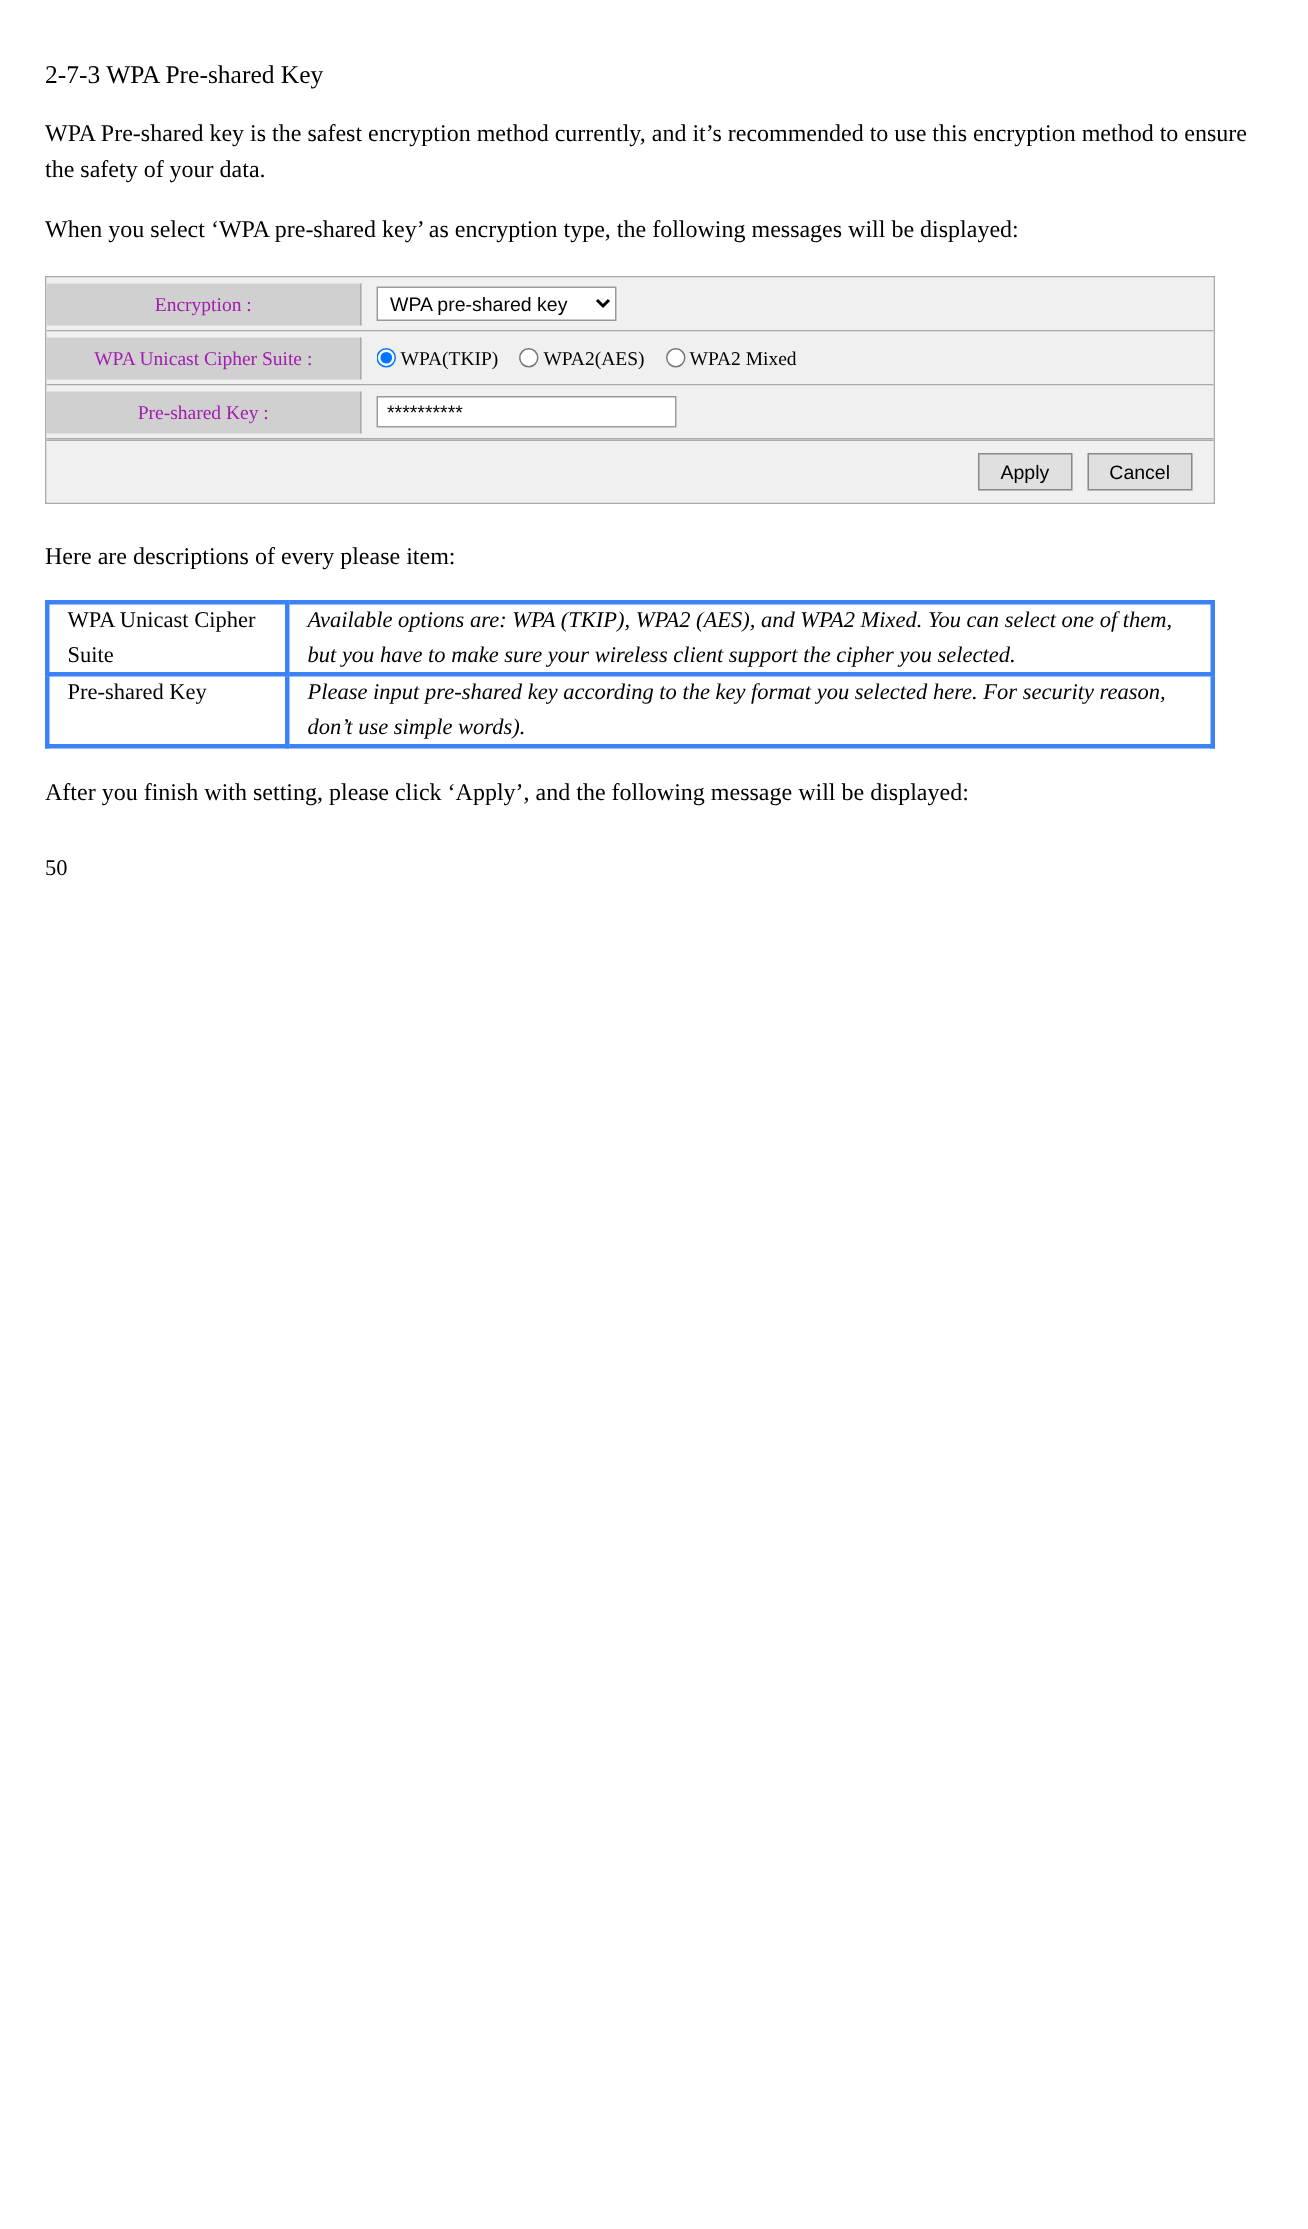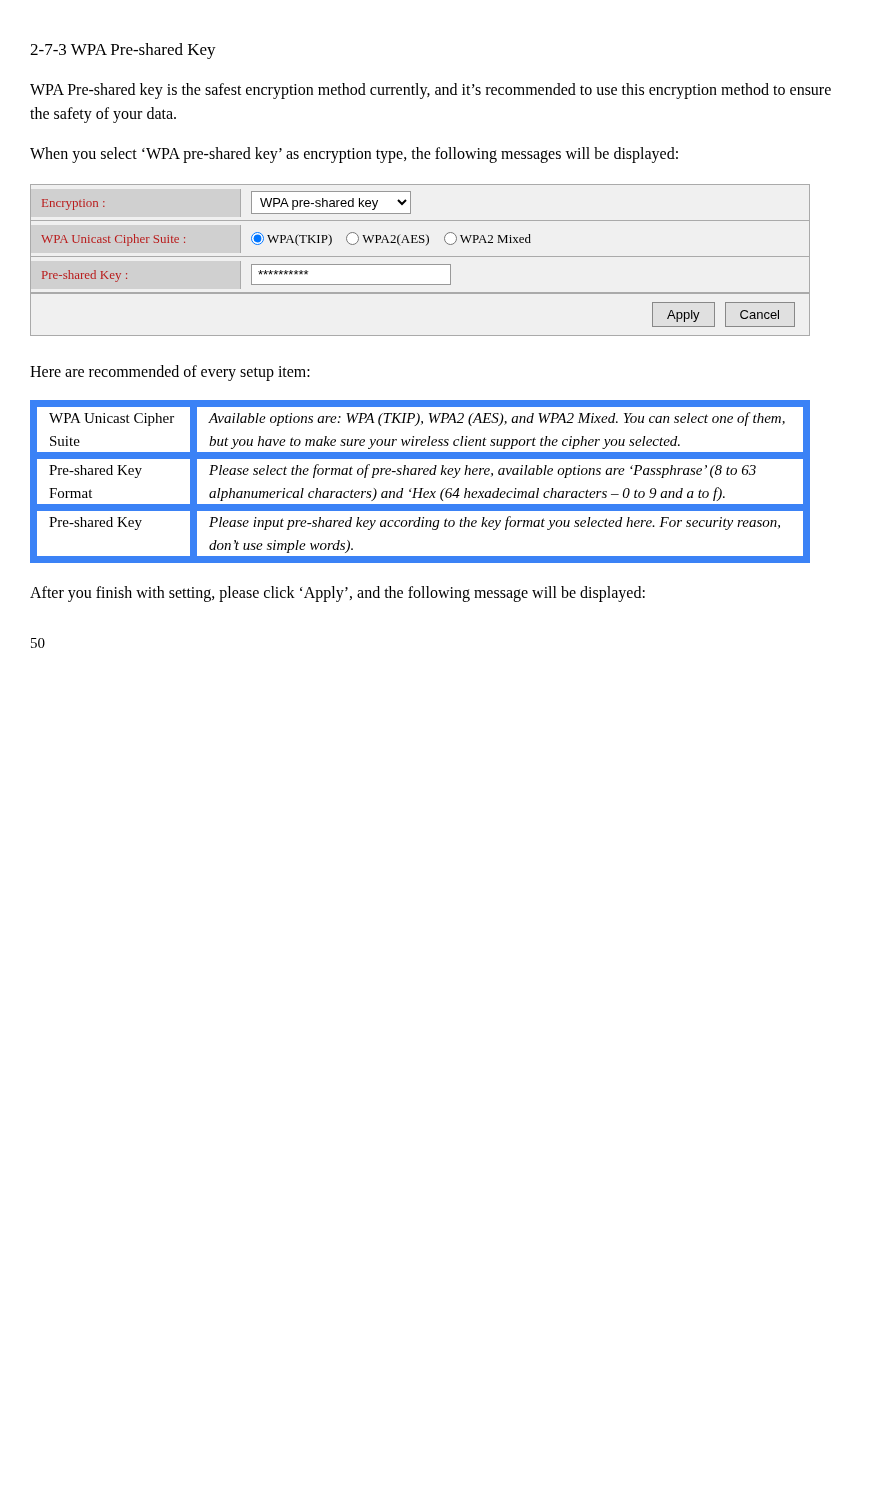--- a/index.html
+++ b/index.html
@@ -34,26 +34,26 @@
       border-bottom: 1px solid #aaa;
       background: #f0f0f0;
       min-height: 36px;
     }
     .ui-row:last-child {
       border-bottom: none;
     }
     .ui-label {
       background: #d0d0d0;
       border-right: 1px solid #aaa;
-      text-align: left;
+      text-align: center;
       padding: 6px 10px;
       font-size: 13px;
       width: 210px;
       min-width: 210px;
-      color: #b91c1c;
+      color: #a21caf;
     }
     .ui-value {
       padding: 5px 10px;
       font-size: 13px;
       flex: 1;
       display: flex;
       align-items: center;
       gap: 8px;
     }
     select.ui-select {
@@ -99,21 +99,21 @@
     }
 
     
     .desc-table {
       width: 780px;
       border-collapse: collapse;
       margin: 14px 0 18px 0;
       font-size: 15px;
     }
     .desc-table td {
-      border: 7px solid #3b82f6;
+      border: 3px solid #3b82f6;
       padding: 0 12px;
       vertical-align: top;
       line-height: 1.5;
     }
     .desc-table td:first-child {
       width: 160px;
       font-weight: normal;
     }
     .desc-table td:last-child {
       font-style: italic;
@@ -172,33 +172,29 @@
       <input type="text" class="ui-input" value="**********" style="">
     </div>
   </div>
 
   <div class="btn-row">
     <button class="btn">Apply</button>
     <button class="btn">Cancel</button>
   </div>
 </div>
 
-<p>Here are recommended of every setup item:</p>
+<p>Here are descriptions of every please item:</p>
 
 <table class="desc-table">
   <tbody id="desc-tbody">
   <tr>
         <td>WPA Unicast Cipher Suite</td>
         <td>Available options are: WPA (TKIP), WPA2 (AES), and WPA2 Mixed. You can select one of them, but you have to make sure your wireless client support the cipher you selected.</td>
       </tr>
       <tr>
-        <td>Pre-shared Key Format</td>
-        <td>Please select the format of pre-shared key here, available options are ‘Passphrase’ (8 to 63 alphanumerical characters) and ‘Hex (64 hexadecimal characters – 0 to 9 and a to f).</td>
-      </tr>
-      <tr>
         <td>Pre-shared Key</td>
         <td>Please input pre-shared key according to the key format you selected here. For security reason, don’t use simple words).</td>
       </tr>
     </tbody>
 </table>
 
 <p>After you finish with setting, please click ‘Apply’, and the following message will be displayed:</p>
 
 <div class="page-number">50</div>
 

